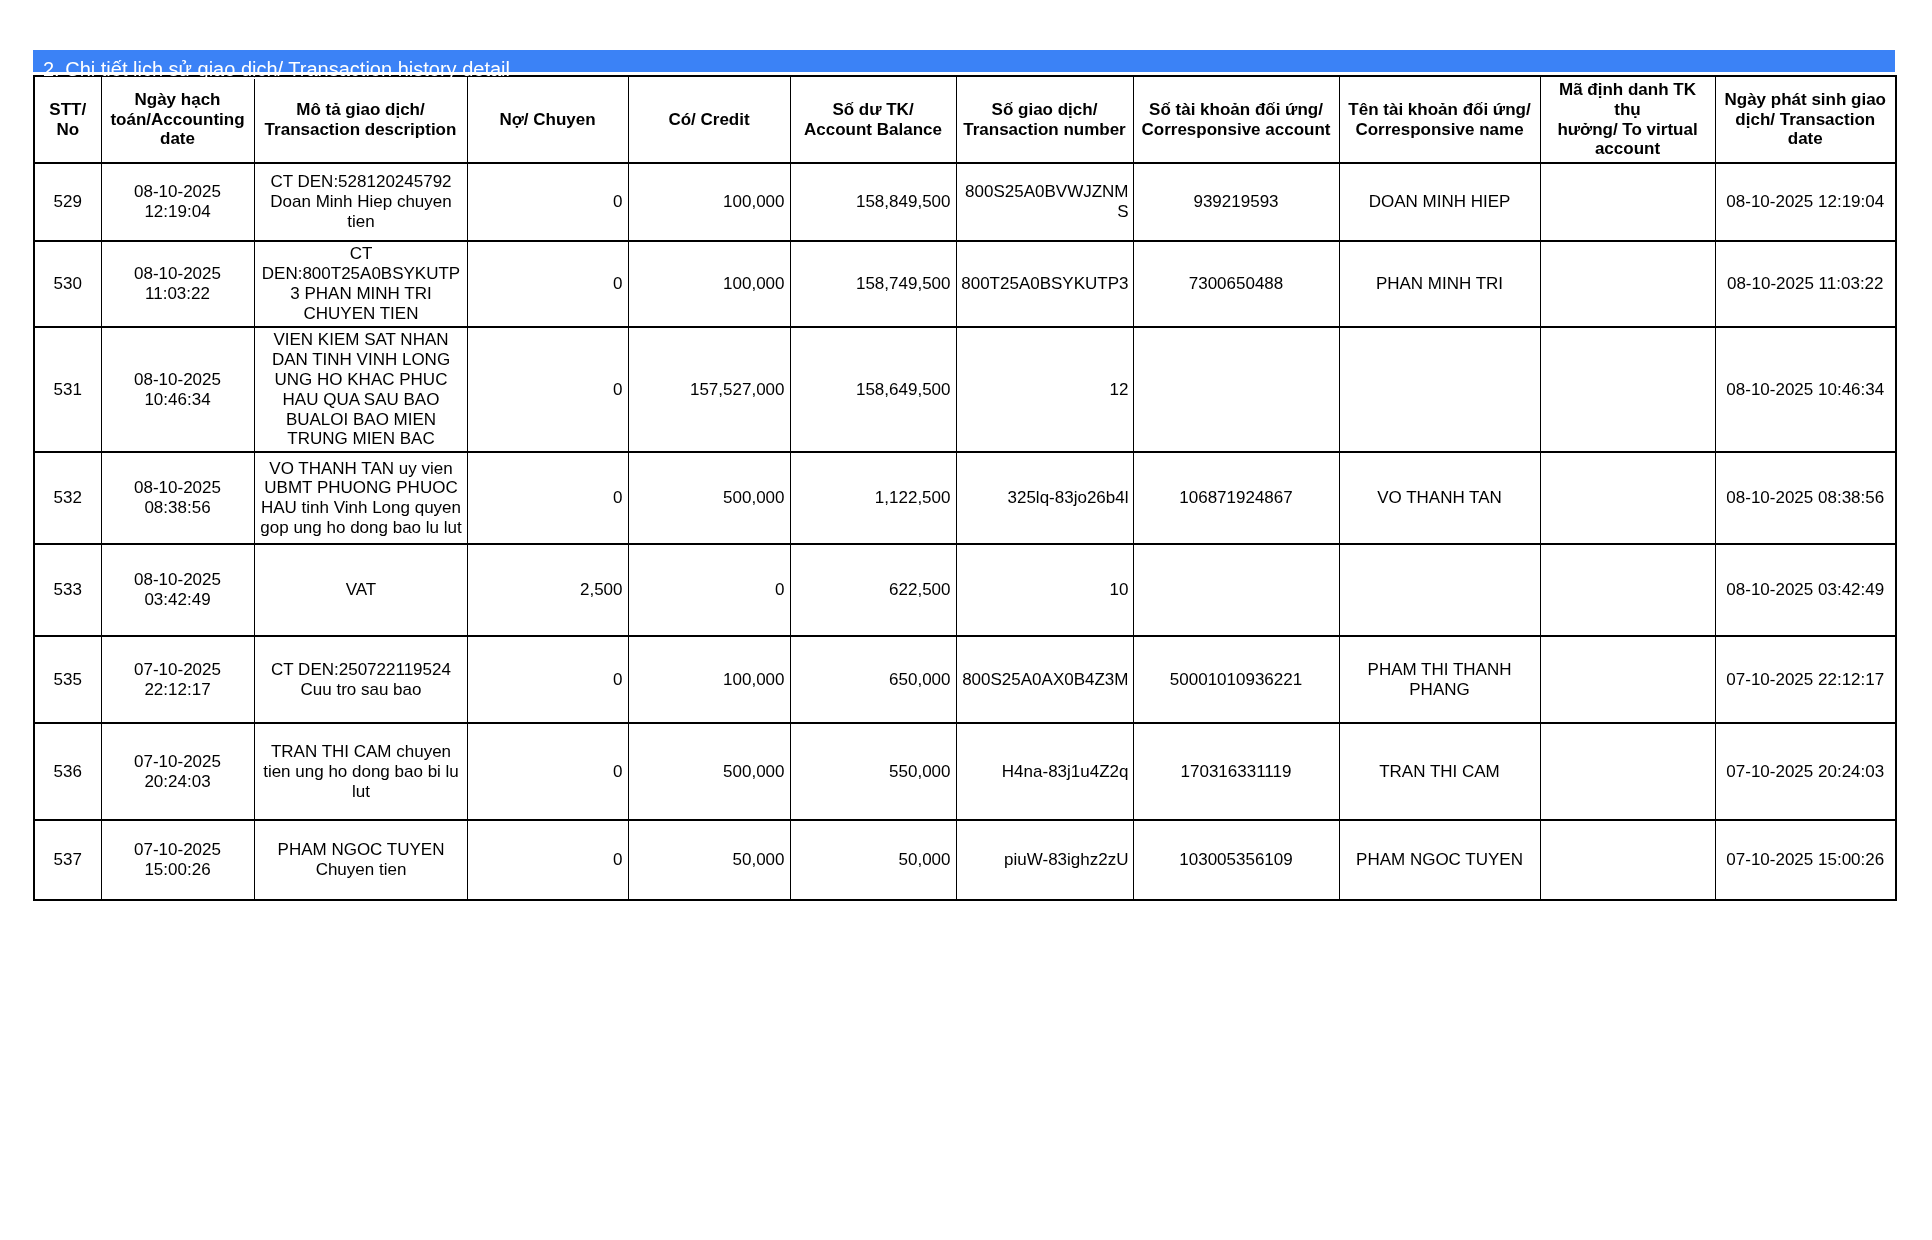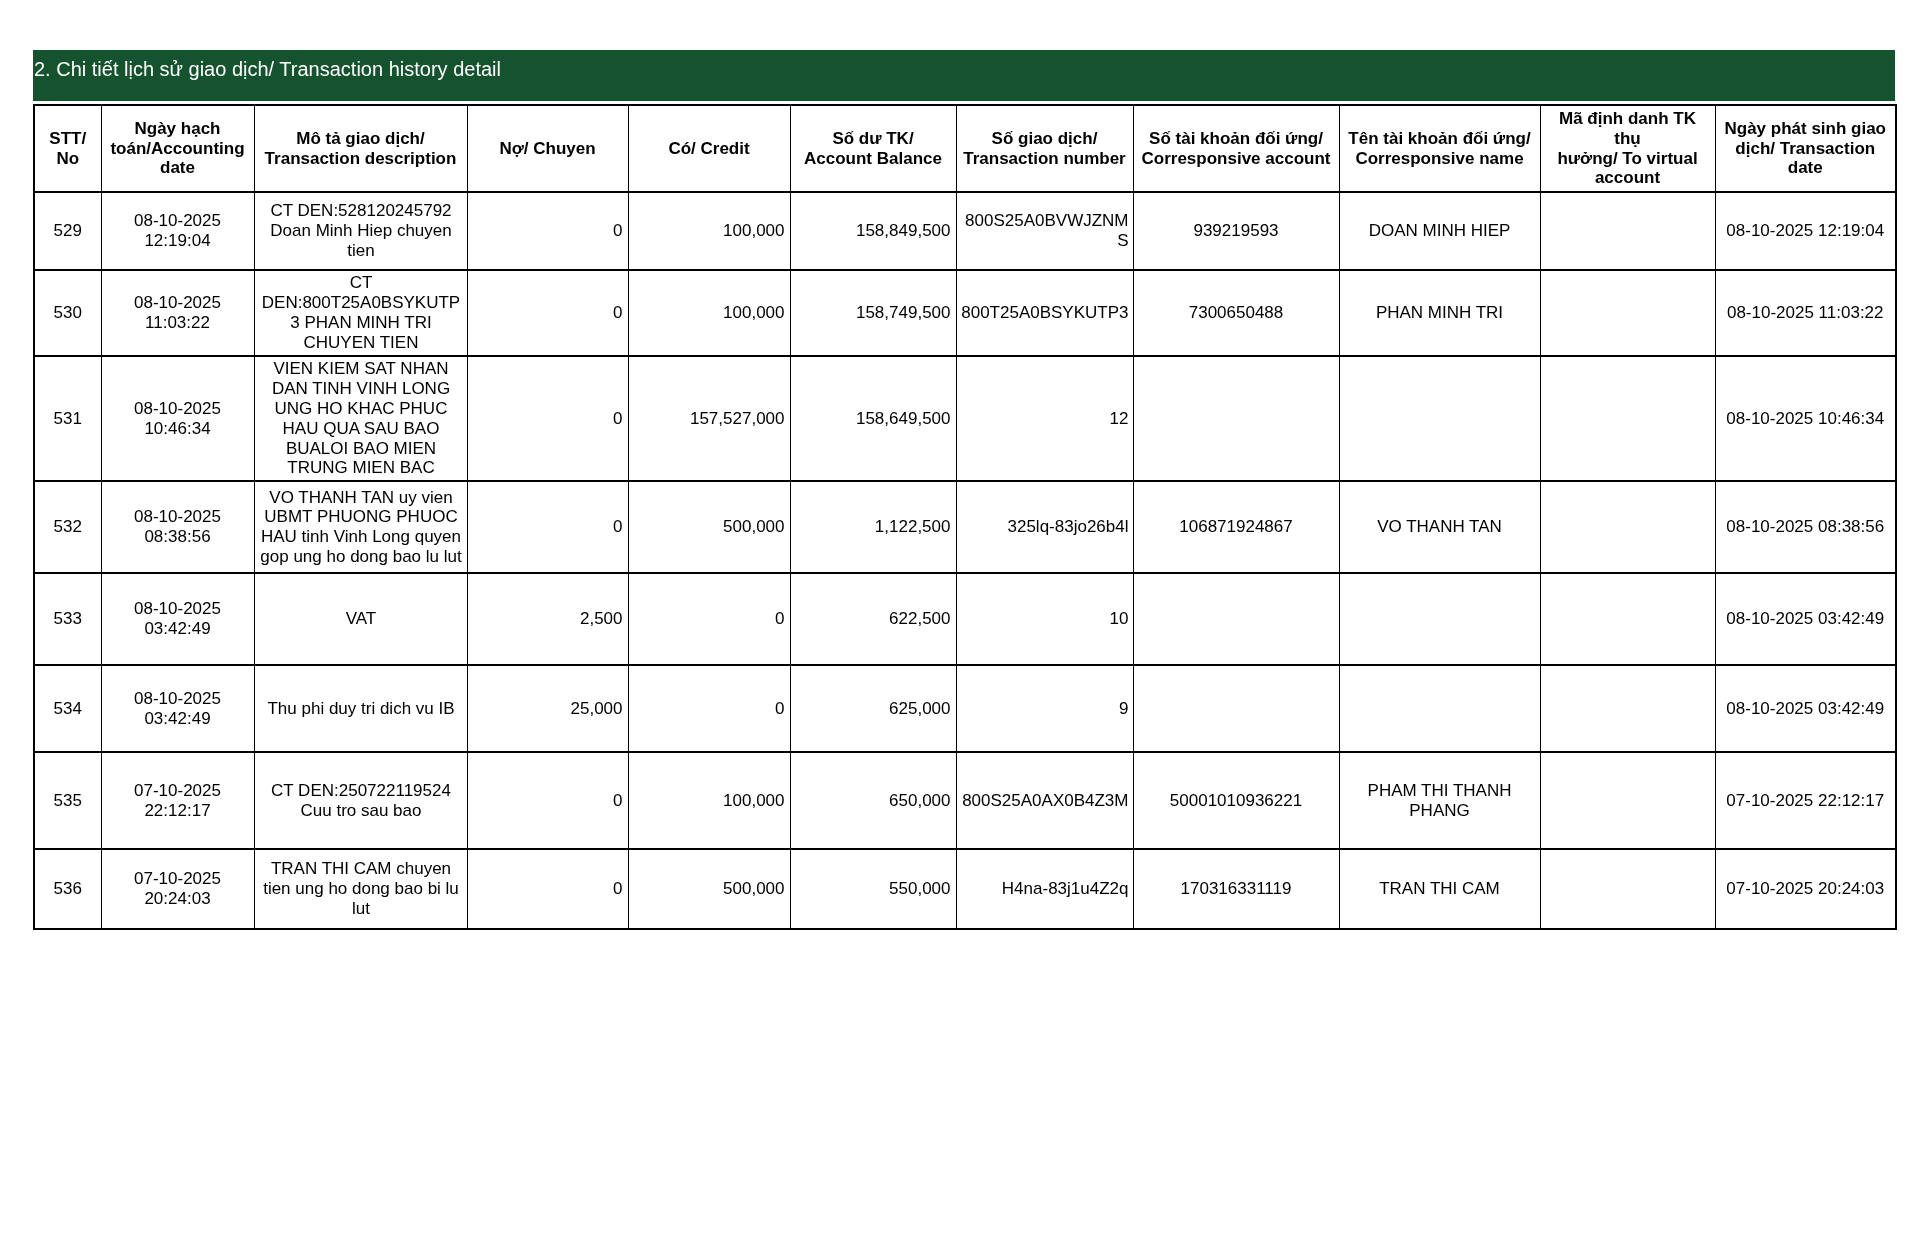--- a/index.html
+++ b/index.html
@@ -13,26 +13,26 @@
   body {
     width: 1932px;
     height: 1240px;
     overflow: hidden;
   }
   .page {
     padding: 50px 33px 0 33px;
   }
   .title-bar {
     width: 1862px;
-    height: 51px;
-    background: #14532d;
+    height: 22px;
+    background: #3b82f6;
     color: #ffffff;
     font-size: 20px;
     line-height: 38px;
-    padding-left: 1px;
+    padding-left: 10px;
     margin-bottom: 3px;
   }
   table.tx-table {
     border-collapse: collapse;
     table-layout: fixed;
     width: 1862px;
     border: 2px solid #000000;
     font-size: 17px;
   }
   .tx-table th, .tx-table td {
@@ -196,33 +196,20 @@
         <td>2,500</td>
         <td>0</td>
         <td>622,500</td>
         <td>10</td>
         <td></td>
         <td></td>
         <td></td>
         <td>08-10-2025 03:42:49</td>
       </tr>
       <tr>
-        <td>534</td>
-        <td>08-10-2025 03:42:49</td>
-        <td>Thu phi duy tri dich vu IB</td>
-        <td>25,000</td>
-        <td>0</td>
-        <td>625,000</td>
-        <td>9</td>
-        <td></td>
-        <td></td>
-        <td></td>
-        <td>08-10-2025 03:42:49</td>
-      </tr>
-      <tr>
         <td>535</td>
         <td>07-10-2025 22:12:17</td>
         <td>CT DEN:250722119524 Cuu tro sau bao</td>
         <td>0</td>
         <td>100,000</td>
         <td>650,000</td>
         <td>800S25A0AX0B4Z3M</td>
         <td>50001010936221</td>
         <td>PHAM THI THANH PHANG</td>
         <td></td>
@@ -234,16 +221,29 @@
         <td>TRAN THI CAM chuyen tien ung ho dong bao bi lu lut</td>
         <td>0</td>
         <td>500,000</td>
         <td>550,000</td>
         <td>H4na-83j1u4Z2q</td>
         <td>170316331119</td>
         <td>TRAN THI CAM</td>
         <td></td>
         <td>07-10-2025 20:24:03</td>
       </tr>
+      <tr>
+        <td>537</td>
+        <td>07-10-2025 15:00:26</td>
+        <td>PHAM NGOC TUYEN Chuyen tien</td>
+        <td>0</td>
+        <td>50,000</td>
+        <td>50,000</td>
+        <td>piuW-83ighz2zU</td>
+        <td>103005356109</td>
+        <td>PHAM NGOC TUYEN</td>
+        <td></td>
+        <td>07-10-2025 15:00:26</td>
+      </tr>
     </tbody>
   </table>
 
 </div>
 
 </body></html>

